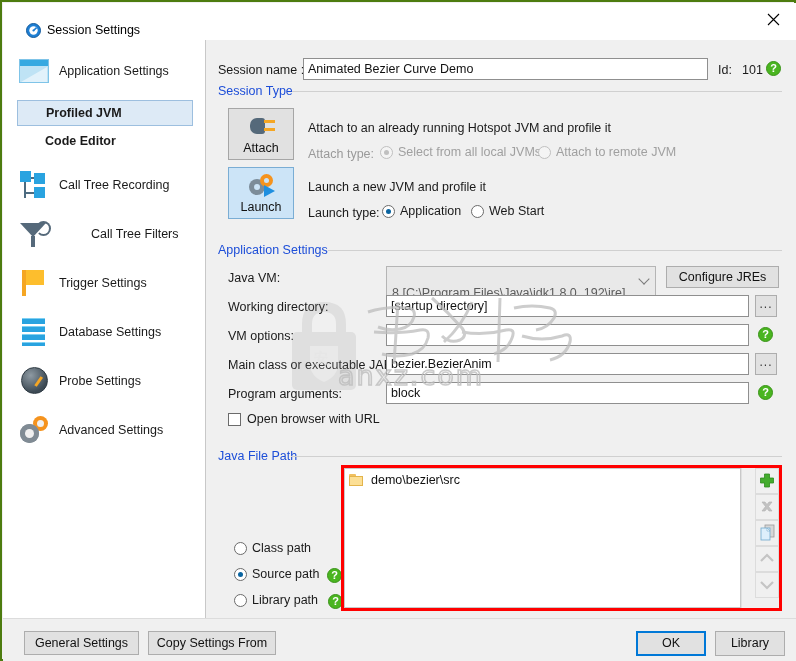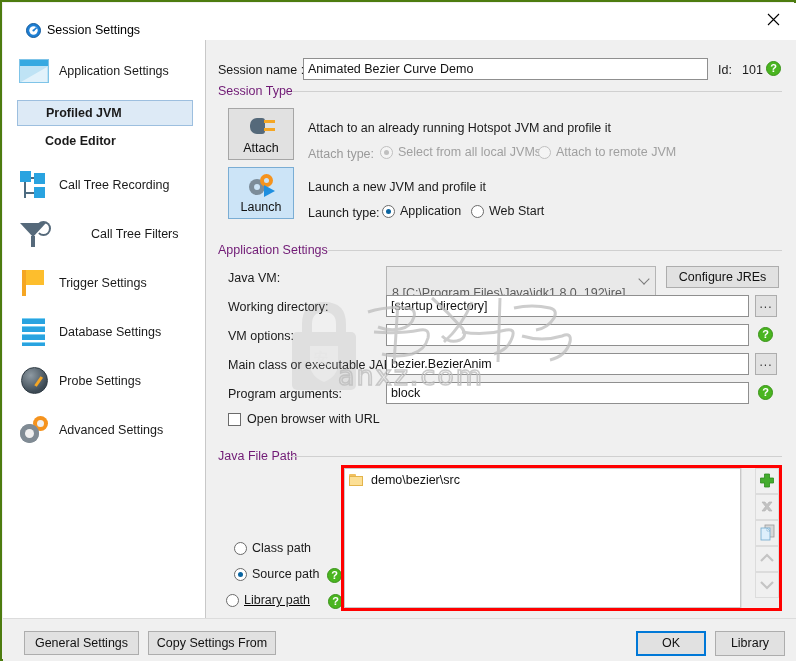--- a/index.html
+++ b/index.html
@@ -117,21 +117,21 @@
   .lbl { position:absolute; font-size:12.5px; color:#1a1a1a; white-space:nowrap; }
   .lbl.dim { color:#9a9a9a; }
 
   .txt {
     position:absolute; box-sizing:border-box;
     border:1px solid #8f8f8f; background:#ffffff;
     font-family:"Liberation Sans", sans-serif; font-size:12.5px; color:#111;
     padding:0 4px; height:22px; line-height:20px; outline:none;
   }
 
-  .group-title { position:absolute; font-size:12.5px; color:#701a75; background:#f0f0f0; padding-right:6px;}
+  .group-title { position:absolute; font-size:12.5px; color:#1d4ed8; background:#f0f0f0; padding-right:6px;}
   .group-line { position:absolute; height:1px; background:#d0d0d0; }
 
   .btn {
     position:absolute; box-sizing:border-box;
     background:#e1e1e1; border:1px solid #adadad;
     font-family:"Liberation Sans", sans-serif; font-size:12.5px; color:#111;
     cursor:pointer; text-align:center;
   }
 
   .bigbtn {
@@ -454,21 +454,21 @@
 
     <div class="radio" style="left:28px; top:501px;">
       <span class="dot"></span>
       <span class="rl">Class path</span>
     </div>
     <div class="radio on" style="left:28px; top:527px;">
       <span class="dot"></span>
       <span class="rl">Source path</span>
     </div>
     <span class="help" style="left:121px; top:528px;">?</span>
-    <div class="radio" style="left:20px; top:553px;text-decoration:underline;">
+    <div class="radio" style="left:28px; top:553px;">
       <span class="dot"></span>
       <span class="rl">Library path</span>
     </div>
     <span class="help" style="left:122px; top:554px;">?</span>
 
     <div class="redbox" style="left:135px; top:425px; width:441px; height:146px;"></div>
 
     <div class="listbox" style="left:138px; top:428px; width:397px; height:140px;">
       <div class="list-row">
         <span class="folder"></span>

